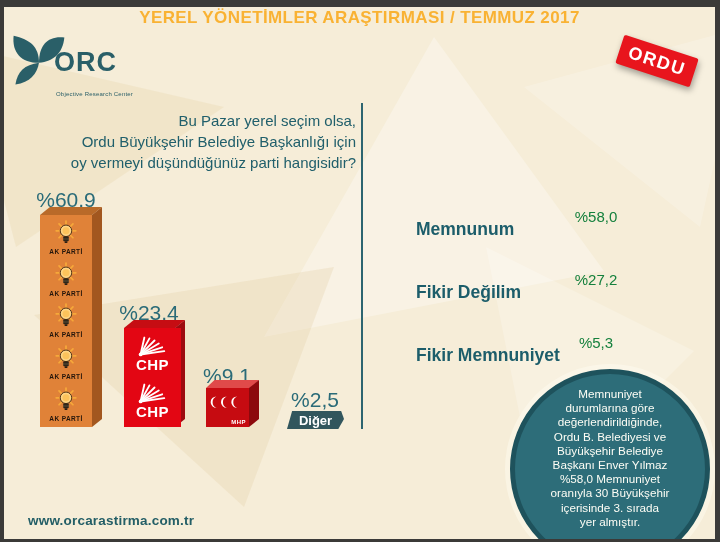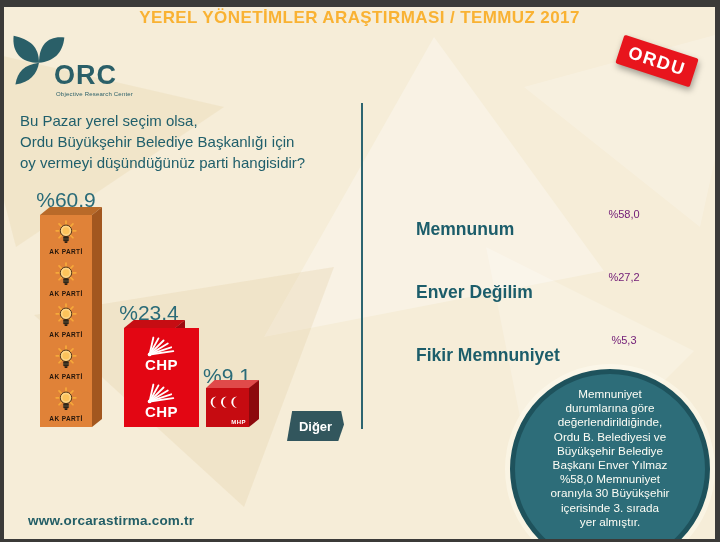--- a/index.html
+++ b/index.html
@@ -13,30 +13,30 @@
   .p3{left:430px;top:240px;width:260px;height:260px;background:rgba(255,255,255,.22);clip-path:polygon(20% 0,100% 40%,40% 100%);}
   .p4{left:-40px;top:40px;width:260px;height:200px;background:rgba(233,215,175,.35);clip-path:polygon(0 0,100% 30%,20% 100%);}
   .p5{left:520px;top:20px;width:220px;height:200px;background:rgba(255,255,255,.20);clip-path:polygon(0 30%,100% 0,80% 100%);}
   .z{position:absolute;z-index:2;}
 
   .title{left:0;top:1px;width:100%;text-align:center;font-size:17px;font-weight:bold;
          color:#f9b233;letter-spacing:.4px;}
 
   
   .orc-tri{left:6px;top:22px;width:58px;height:64px;}
-  .orc-text{left:50px;top:53px;font-size:27px;font-weight:bold;color:#2a5f68;letter-spacing:1px;}
+  .orc-text{left:50px;top:40px;font-size:27px;font-weight:bold;color:#2a5f68;letter-spacing:1px;}
   .orc-sub{left:52px;top:84px;font-size:6px;color:#2a5f68;letter-spacing:.2px;}
 
   
   .badge{left:614px;top:39px;width:78px;height:30px;background:#e8151d;border-radius:2px;
          transform:rotate(18deg);display:flex;align-items:center;justify-content:center;
          color:#fff;font-weight:bold;font-size:18px;letter-spacing:1.5px;
          box-shadow:2px 3px 6px rgba(0,0,0,.35);}
 
-  .question{top:103px;font-size:15px;line-height:21px;color:#205f6b;text-align:left;white-space:pre-line;}
+  .question{top:103px;font-size:15px;line-height:21px;color:#205f6b;text-align:right;white-space:pre-line;}
   .q-left{left:16px;width:336px;}
   .q-right{left:368px;width:334px;}
 
   .vdiv{left:357px;top:96px;width:2px;height:326px;background:#2d6570;}
 
   
   .bar{position:absolute;}
   .bar .top{position:absolute;left:0;top:0;height:8px;width:100%;
             clip-path:polygon(0 100%,16% 0,100% 0,84% 100%);}
   .bar .side{position:absolute;top:0;right:0;width:10px;height:100%;
@@ -46,46 +46,46 @@
 
   .bar-akp{left:36px;top:200px;width:62px;height:220px;}
   .bar-akp .front{width:52px;background:#e08238;justify-content:space-around;padding:2px 0;}
   .bar-akp .top{background:#b96a29;}
   .bar-akp .side{background:#a2571f;}
   .akp-unit{display:flex;flex-direction:column;align-items:center;}
   .akp-unit svg{width:32px;height:27px;}
   .akp-unit .lbl{font-size:6.5px;font-weight:bold;color:#23150b;letter-spacing:.4px;margin-top:1px;}
 
   .bar-chp{left:120px;top:313px;width:61px;height:107px;}
-  .bar-chp .front{width:51px;background:#e30613;justify-content:space-around;padding:3px 12px;}
+  .bar-chp .front{width:51px;background:#e30613;justify-content:space-around;padding:3px 3px;}
   .bar-chp .top{background:#c60d13;}
   .bar-chp .side{background:#9d0b10;}
   .chp-unit{display:flex;flex-direction:column;align-items:center;}
   .chp-unit svg{width:32px;height:22px;}
   .chp-unit .lbl{font-size:15px;font-weight:bold;color:#fff;letter-spacing:.5px;line-height:16px;}
 
   .bar-mhp{left:202px;top:373px;width:53px;height:47px;}
   .bar-mhp .front{width:43px;background:#c60b11;}
   .bar-mhp .top{background:#e04a4a;}
   .bar-mhp .side{background:#8c090d;}
   .bar-mhp svg{width:38px;height:20px;margin-top:5px;}
   .mhp-lbl{position:absolute;right:3px;bottom:2px;font-size:6px;font-weight:bold;color:#fff;letter-spacing:.5px;}
 
-  .diger{left:283px;top:404px;width:57px;height:30px;background:#32565d;color:#fff;
+  .diger{left:283px;top:404px;width:57px;height:18px;background:#32565d;color:#fff;
          font-size:13px;font-weight:bold;display:flex;align-items:center;justify-content:center;
          clip-path:polygon(9% 0,95% 0,100% 45%,90% 100%,0 100%);}
 
   .vlabel{width:72px;text-align:center;font-size:21px;color:#2a6b78;}
   .vl-akp{left:26px;top:181px;}
   .vl-chp{left:109px;top:294px;}
   .vl-mhp{left:187px;top:357px;}
   .vl-diger{left:275px;top:381px;}
 
   .srow-label{left:412px;font-size:17.5px;font-weight:bold;color:#1c5d6a;margin-top:11px;}
-  .srow-value{left:585px;width:70px;text-align:center;font-size:11px;color:#701a75;}
+  .srow-value{left:557px;width:70px;text-align:center;font-size:15px;color:#15803d;}
   .r1{top:201px;} .r2{top:264px;} .r3{top:327px;}
 
   .note-circle{left:506px;top:362px;width:200px;height:200px;border-radius:50%;
                background:#2d6d79;border:5px solid #1e525c;box-sizing:border-box;
                box-shadow:0 0 0 5px rgba(255,252,242,.45);
                display:flex;justify-content:center;}
   .note-text{margin-top:13px;font-size:11.7px;line-height:14.2px;color:#fdfdf5;
              text-align:center;white-space:pre-line;}
 
   .footer{left:24px;top:506px;font-size:13.5px;font-weight:bold;color:#235e66;letter-spacing:.2px;}
@@ -159,20 +159,21 @@
 
     <div class="z question q-left">Bu Pazar yerel seçim olsa,
 Ordu Büyükşehir Belediye Başkanlığı için
 oy vermeyi düşündüğünüz parti hangisidir?</div>
 
     <div class="z vdiv"></div>
 
     <div class="z vlabel vl-akp">%60,9</div>
     <div class="z vlabel vl-chp">%23,4</div>
     <div class="z vlabel vl-mhp">%9,1</div>
+    <div class="z vlabel vl-diger">%2,5</div>
 
     <div class="z bar bar-akp">
       <div class="top"></div>
       <div class="side"></div>
       <div class="front">
         <div class="akp-unit">
           <svg>
               <use href="#bulb-sym"></use>
             </svg>
           <span class="lbl">AK PARTİ</span>
@@ -231,21 +232,21 @@
             <use href="#mhp-crescents-sym"></use>
           </svg>
         <span class="mhp-lbl">MHP</span>
       </div>
     </div>
 
     <div class="z diger">Diğer</div>
 
     <div class="z srow-label r1">Memnunum</div>
     <div class="z srow-value r1">%58,0</div>
-    <div class="z srow-label r2">Enver Değilim</div>
+    <div class="z srow-label r2">Fikir Değilim</div>
     <div class="z srow-value r2">%27,2</div>
     <div class="z srow-label r3">Fikir Memnuniyet</div>
     <div class="z srow-value r3">%5,3</div>
 
     <div class="z note-circle">
       <div class="note-text">Memnuniyet
 durumlarına göre
 değerlendirildiğinde,
 Ordu B. Belediyesi ve
 Büyükşehir Belediye

